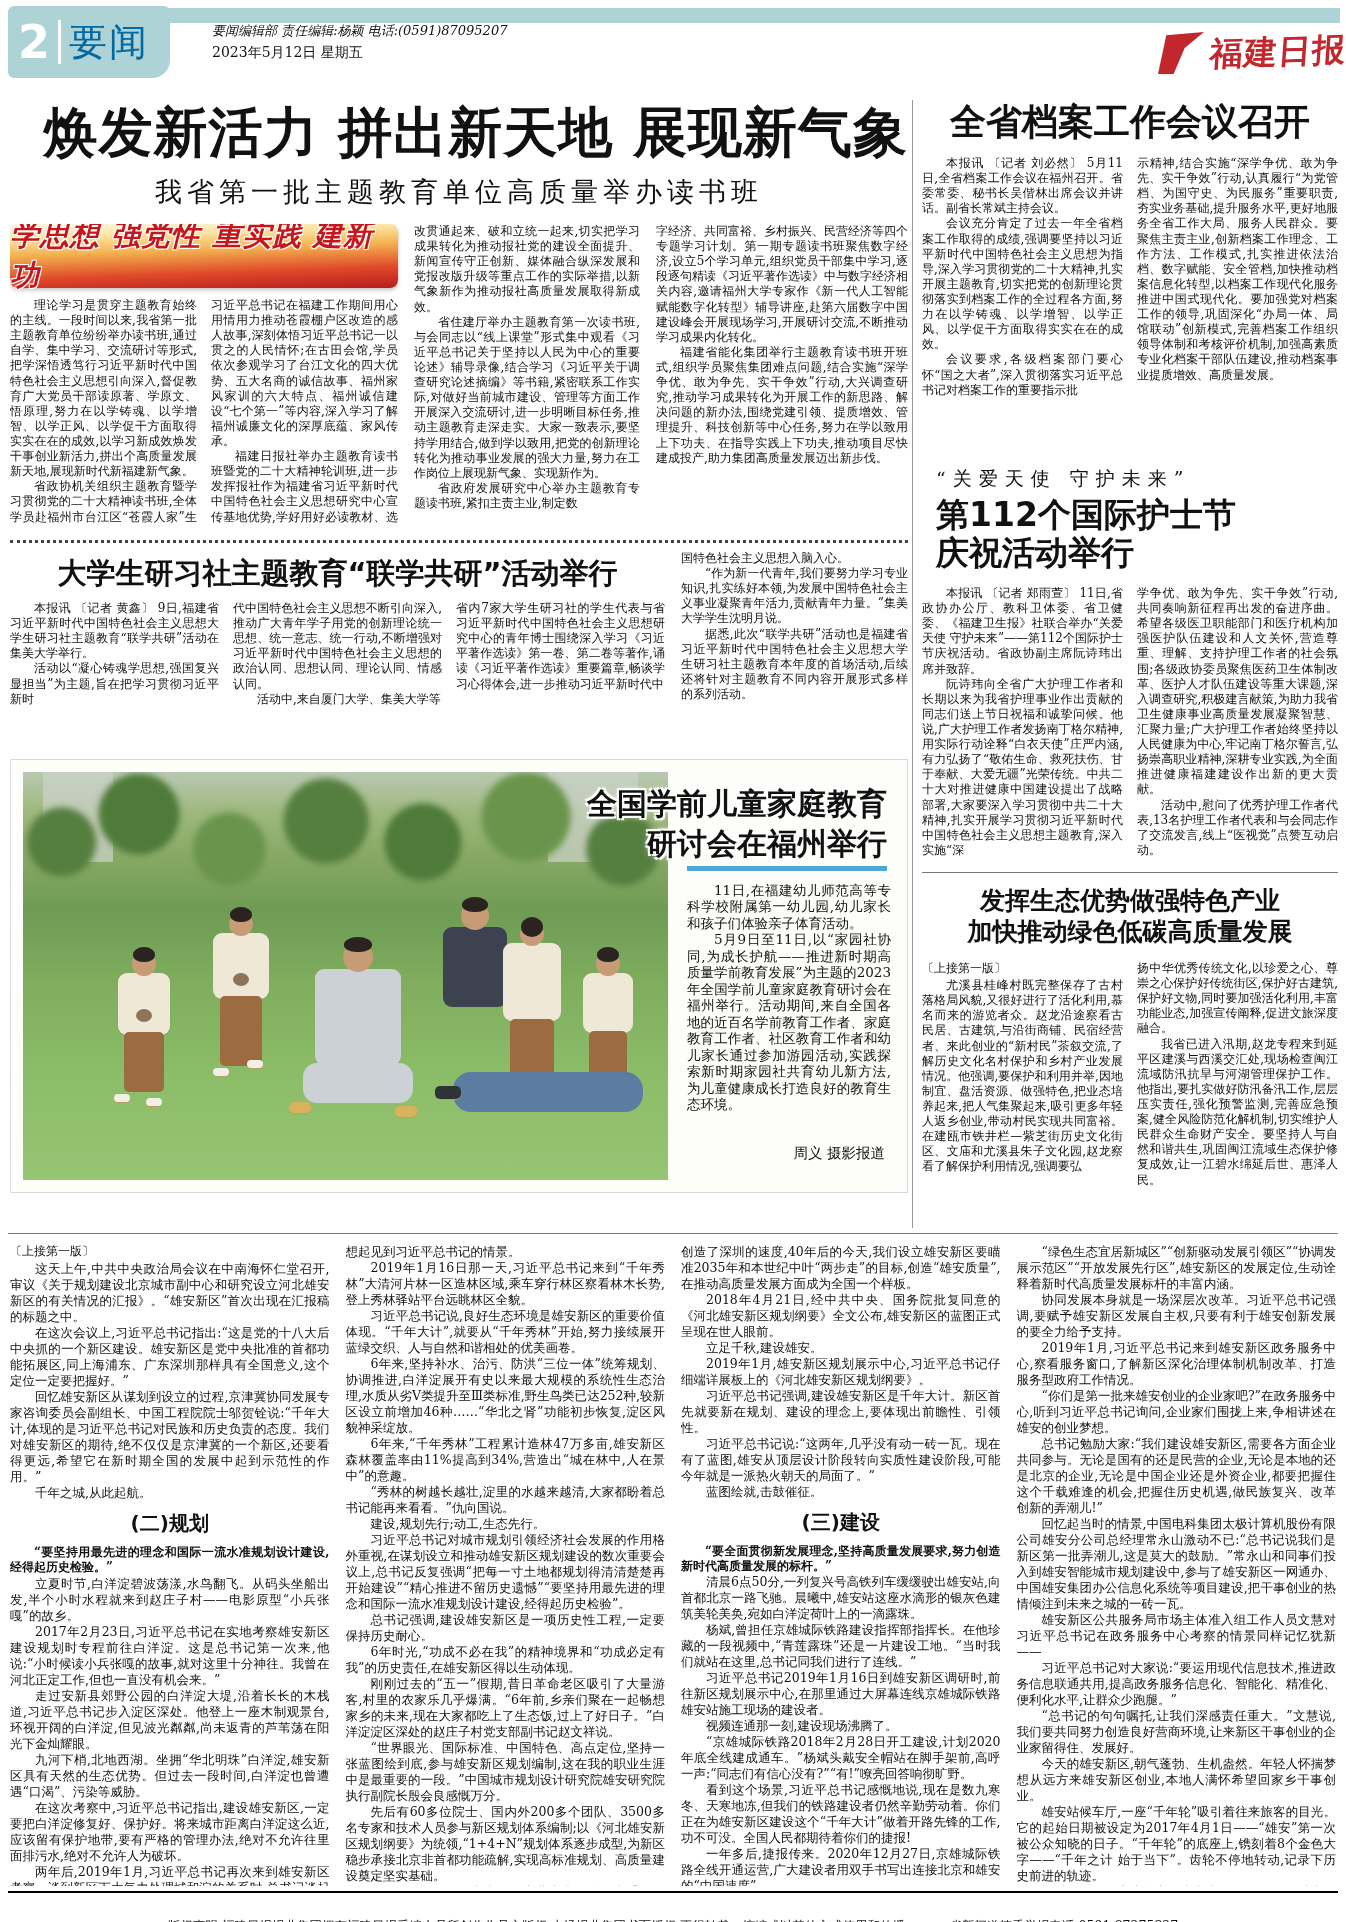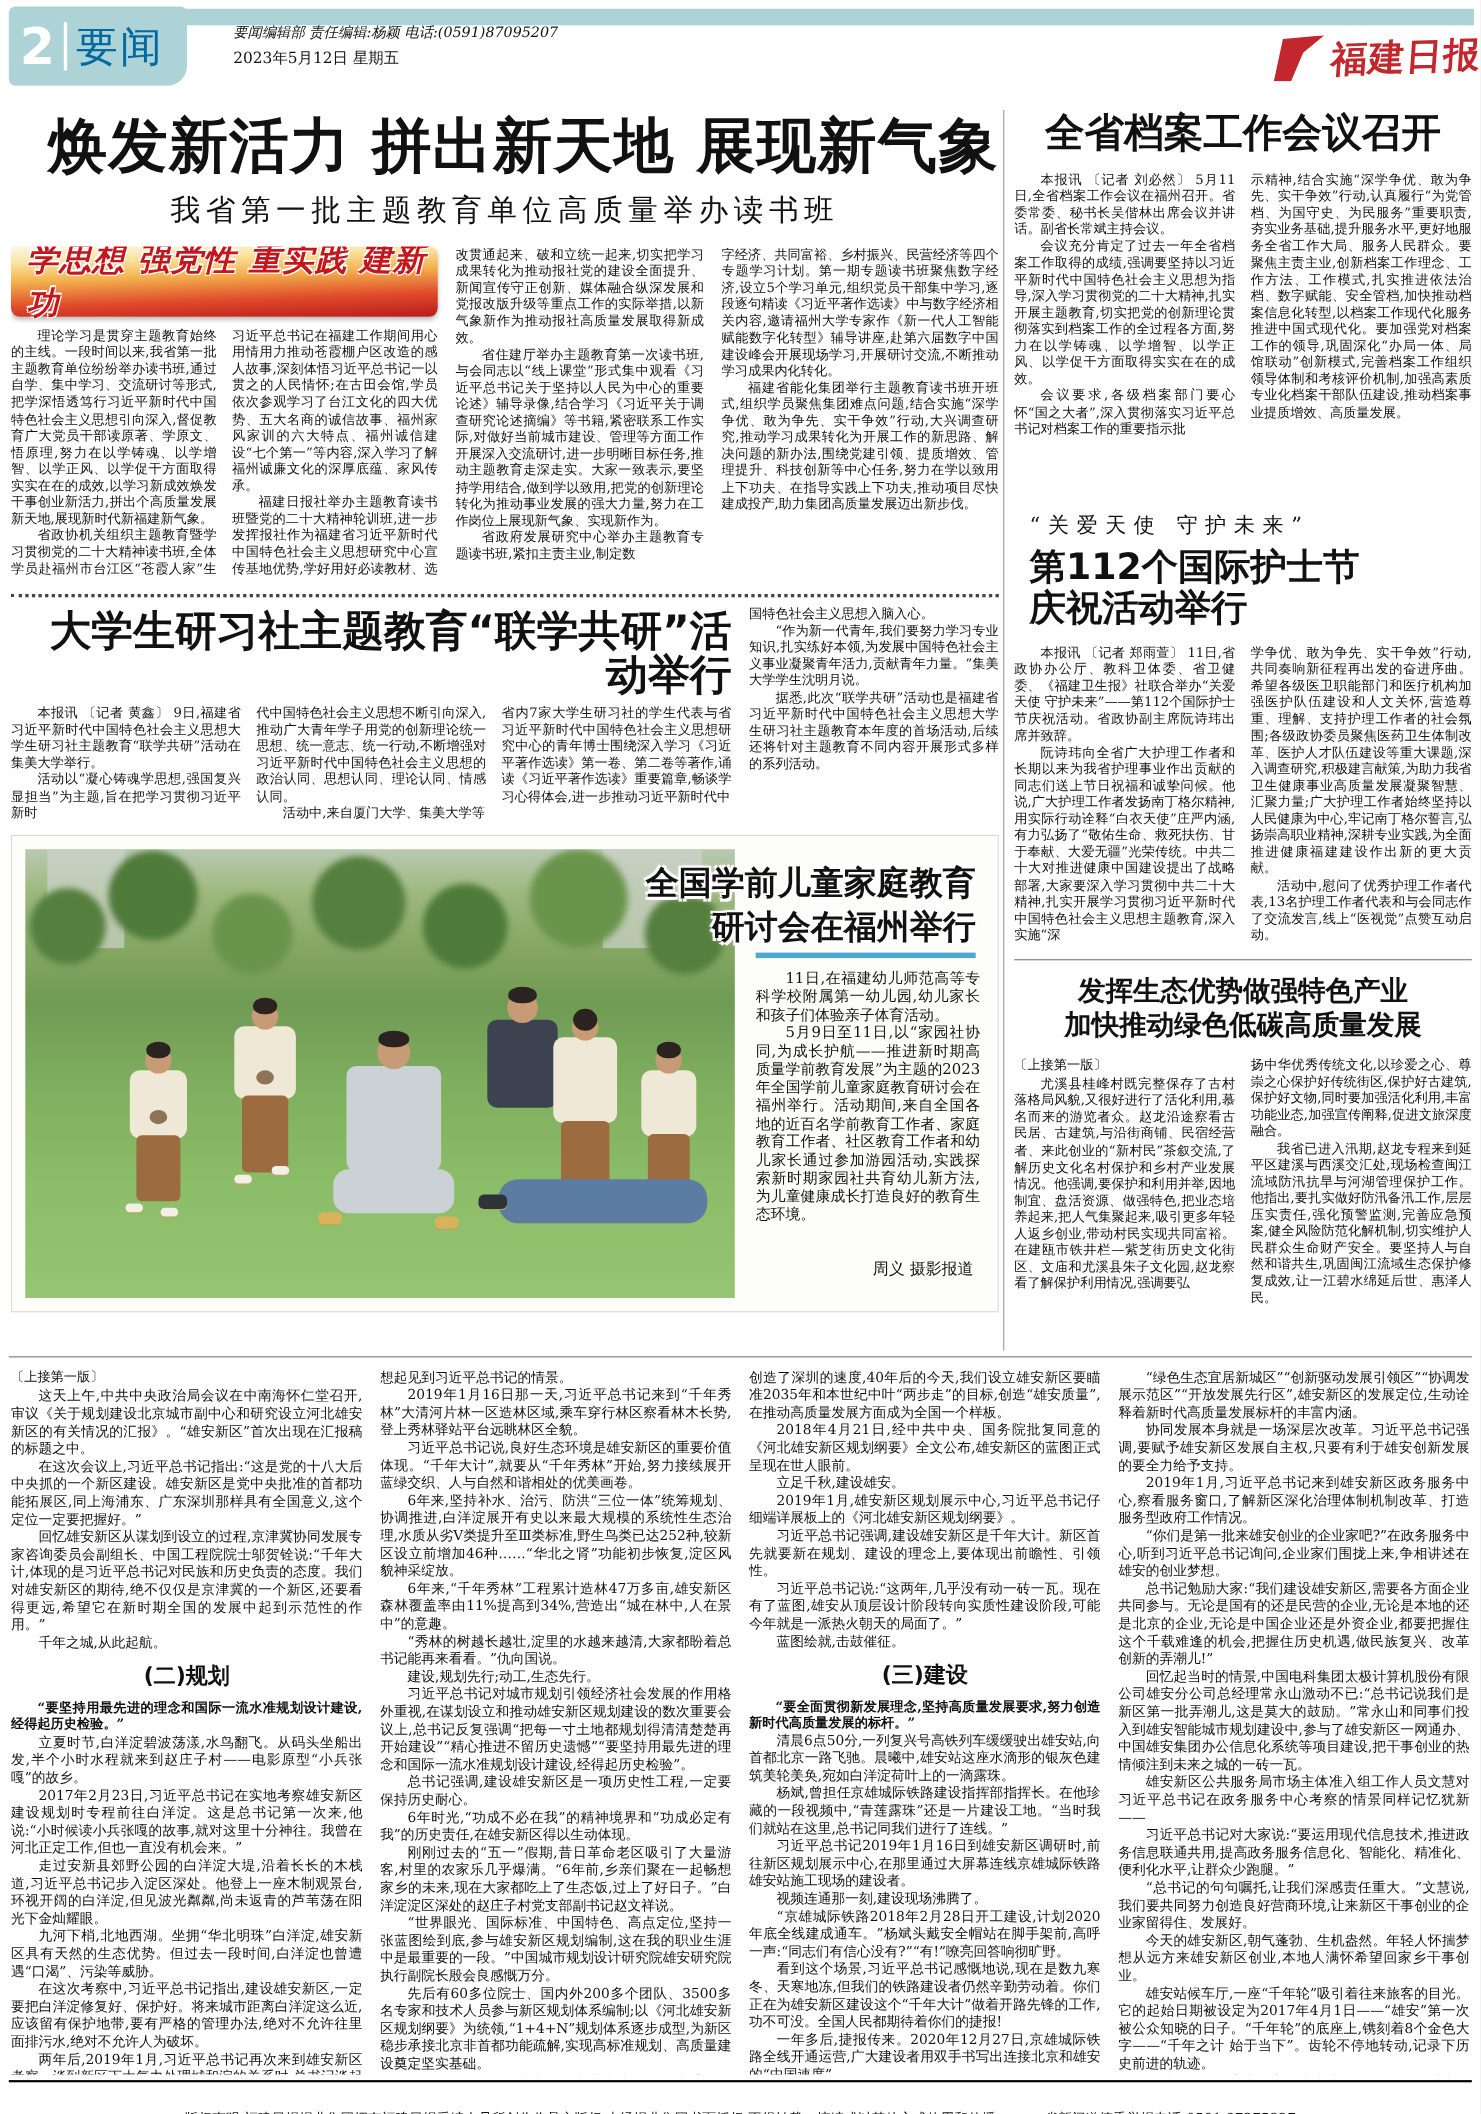--- a/index.html
+++ b/index.html
@@ -27,34 +27,34 @@
   
   #main-left{left:10px;top:96px;width:898px;height:1134px;}
   .lead-headline{margin-top:6px;text-align:right;font-size:54px;font-weight:900;line-height:62px;
                  white-space:nowrap;letter-spacing:1px;}
   .lead-subtitle{margin-top:10px;text-align:center;font-size:27px;letter-spacing:5px;line-height:36px;}
   .lead-byline{margin-top:14px;text-align:center;font-size:15px;line-height:18px;}
   .lead-body{margin-top:14px;display:flex;gap:16px;height:308px;overflow:hidden;}
   .lead-left{flex:0 0 388px;}
   .slogan-banner{height:64px;border-radius:8px;display:flex;align-items:center;justify-content:center;
      background:linear-gradient(178deg,#fdf7e4 0%,#fbe3a0 20%,#f3b14e 42%,#e04a2a 72%,#b71c1c 100%);
-     box-shadow:0 2px 4px rgba(0,0,0,.25);padding-left:14px;}
+     box-shadow:0 2px 4px rgba(0,0,0,.25);}
   .slogan-banner span{font-size:29px;font-weight:900;color:#c4161c;font-style:italic;letter-spacing:1px;
      text-shadow:1px 1px 0 #fff,-1px -1px 0 #fff,1px -1px 0 #fff,-1px 1px 0 #fff;}
   .lead-cols{display:flex;gap:14px;margin-top:10px;height:228px;overflow:hidden;}
   .news-col{flex:1;font-size:12px;line-height:1.26;overflow:hidden;}
   .bodycols p{margin:0;text-indent:2em;text-align:justify;}
   .cont-first p:first-child{text-indent:0;}
   .lead-c3{flex:0 0 226px;height:308px;}
   .lead-c4{flex:1;height:308px;}
   .dotted-divider{margin-top:8px;border-top:3px dotted #444;height:0;}
   
   .study{margin-top:8px;display:flex;gap:16px;height:198px;}
   .study-main{flex:0 0 655px;}
-  .study-title{text-align:right;font-size:38px;font-weight:900;line-height:40px;margin:2px 0 8px;}
+  .study-title{text-align:center;font-size:29px;font-weight:900;line-height:40px;margin:2px 0 8px;}
   .study-cols{display:flex;gap:14px;height:146px;overflow:hidden;}
   .study-c4{flex:1;height:192px;}
   
   .photo-block{margin-top:10px;position:relative;height:434px;border:1px solid #d9d9d9;background:#fdfdf9;box-sizing:border-box;}
   .photo{position:absolute;left:12px;top:12px;width:645px;height:408px;overflow:hidden;
      background:linear-gradient(180deg,#b9c9b2 0%,#9db87c 10%,#85a763 22%,#6f9b55 34%,#7fae5e 52%,#8cbd68 75%,#96c573 100%);}
   .trees{position:absolute;left:0;top:0;width:100%;height:140px;
      background:
       radial-gradient(circle at 6% 50%,#557f3f 0 34px,transparent 35px),
       radial-gradient(circle at 18% 30%,#4e7b3a 0 40px,transparent 41px),

